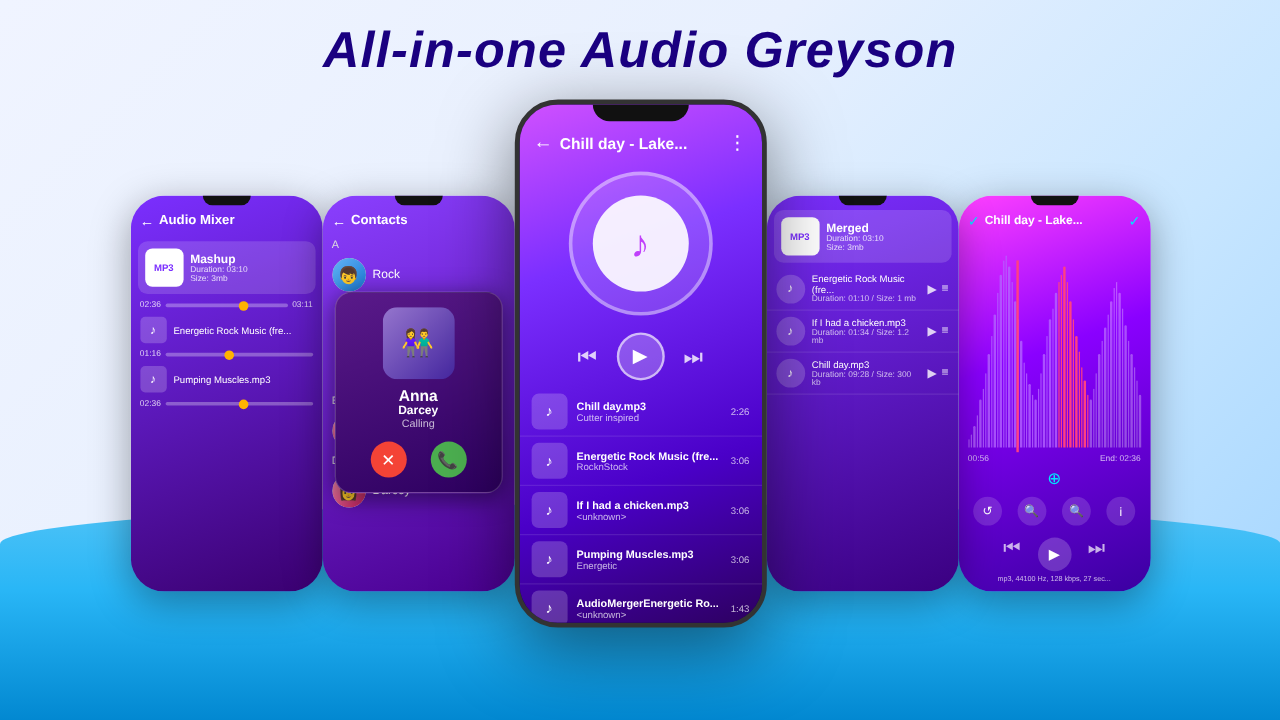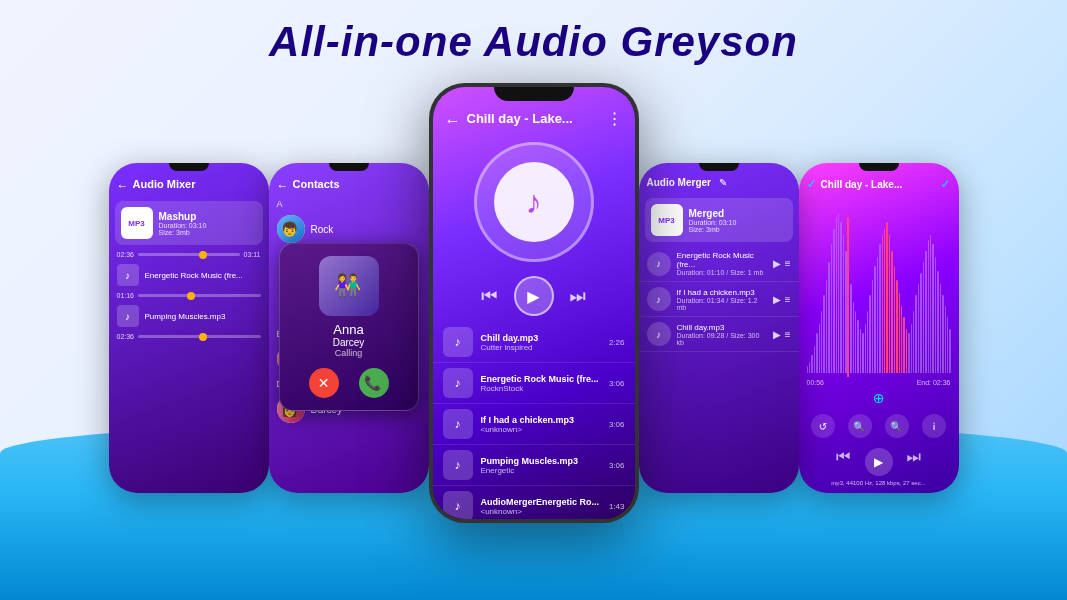--- a/index.html
+++ b/index.html
@@ -208,21 +208,21 @@
     }
     .p2-caller-avatar {
       width: 60px; height: 60px;
       border-radius: 12px;
       background: linear-gradient(135deg, #ff6b9d, #c850c0);
       overflow: hidden;
       display: flex; align-items: center; justify-content: center;
       font-size: 24px;
       margin-bottom: 6px;
     }
-    .p2-caller-name { color: #fff; font-size: 13px; font-weight: normal; }
+    .p2-caller-name { color: #fff; font-size: 13px; font-weight: bold; }
     .p2-calling-text { color: rgba(255,255,255,0.7); font-size: 9px; margin-bottom: 10px; }
     .p2-call-buttons {
       display: flex; gap: 20px;
     }
     .p2-decline-btn {
       width: 30px; height: 30px;
       background: #f44336;
       border-radius: 50%;
       display: flex; align-items: center; justify-content: center;
       color: #fff; font-size: 14px;
@@ -587,24 +587,20 @@
           </div>
           <span class="pc-track-duration">1:43</span>
         </div>
       </div>
     </div>
   </div>
 
   <div class="phone phone-side" style="z-index:6;">
     <div class="p4-screen">
       <div style="width:40px;height:8px;background:#111;border-radius:0 0 8px 8px;margin:0 auto;"></div>
-      <div class="p4-header">
-        <span class="p4-header-title">Audio Merger</span>
-        <span style="color:#fff;font-size:10px;margin-left:4px;">✎</span>
-      </div>
       <div class="p4-merged-card">
         <div class="p1-mp3-icon">
           <span>MP3</span>
         </div>
         <div class="p1-track-info">
           <div class="p1-track-name">Merged</div>
           <div class="p1-track-meta">Duration: 03:10</div>
           <div class="p1-track-meta">Size: 3mb</div>
         </div>
       </div>

